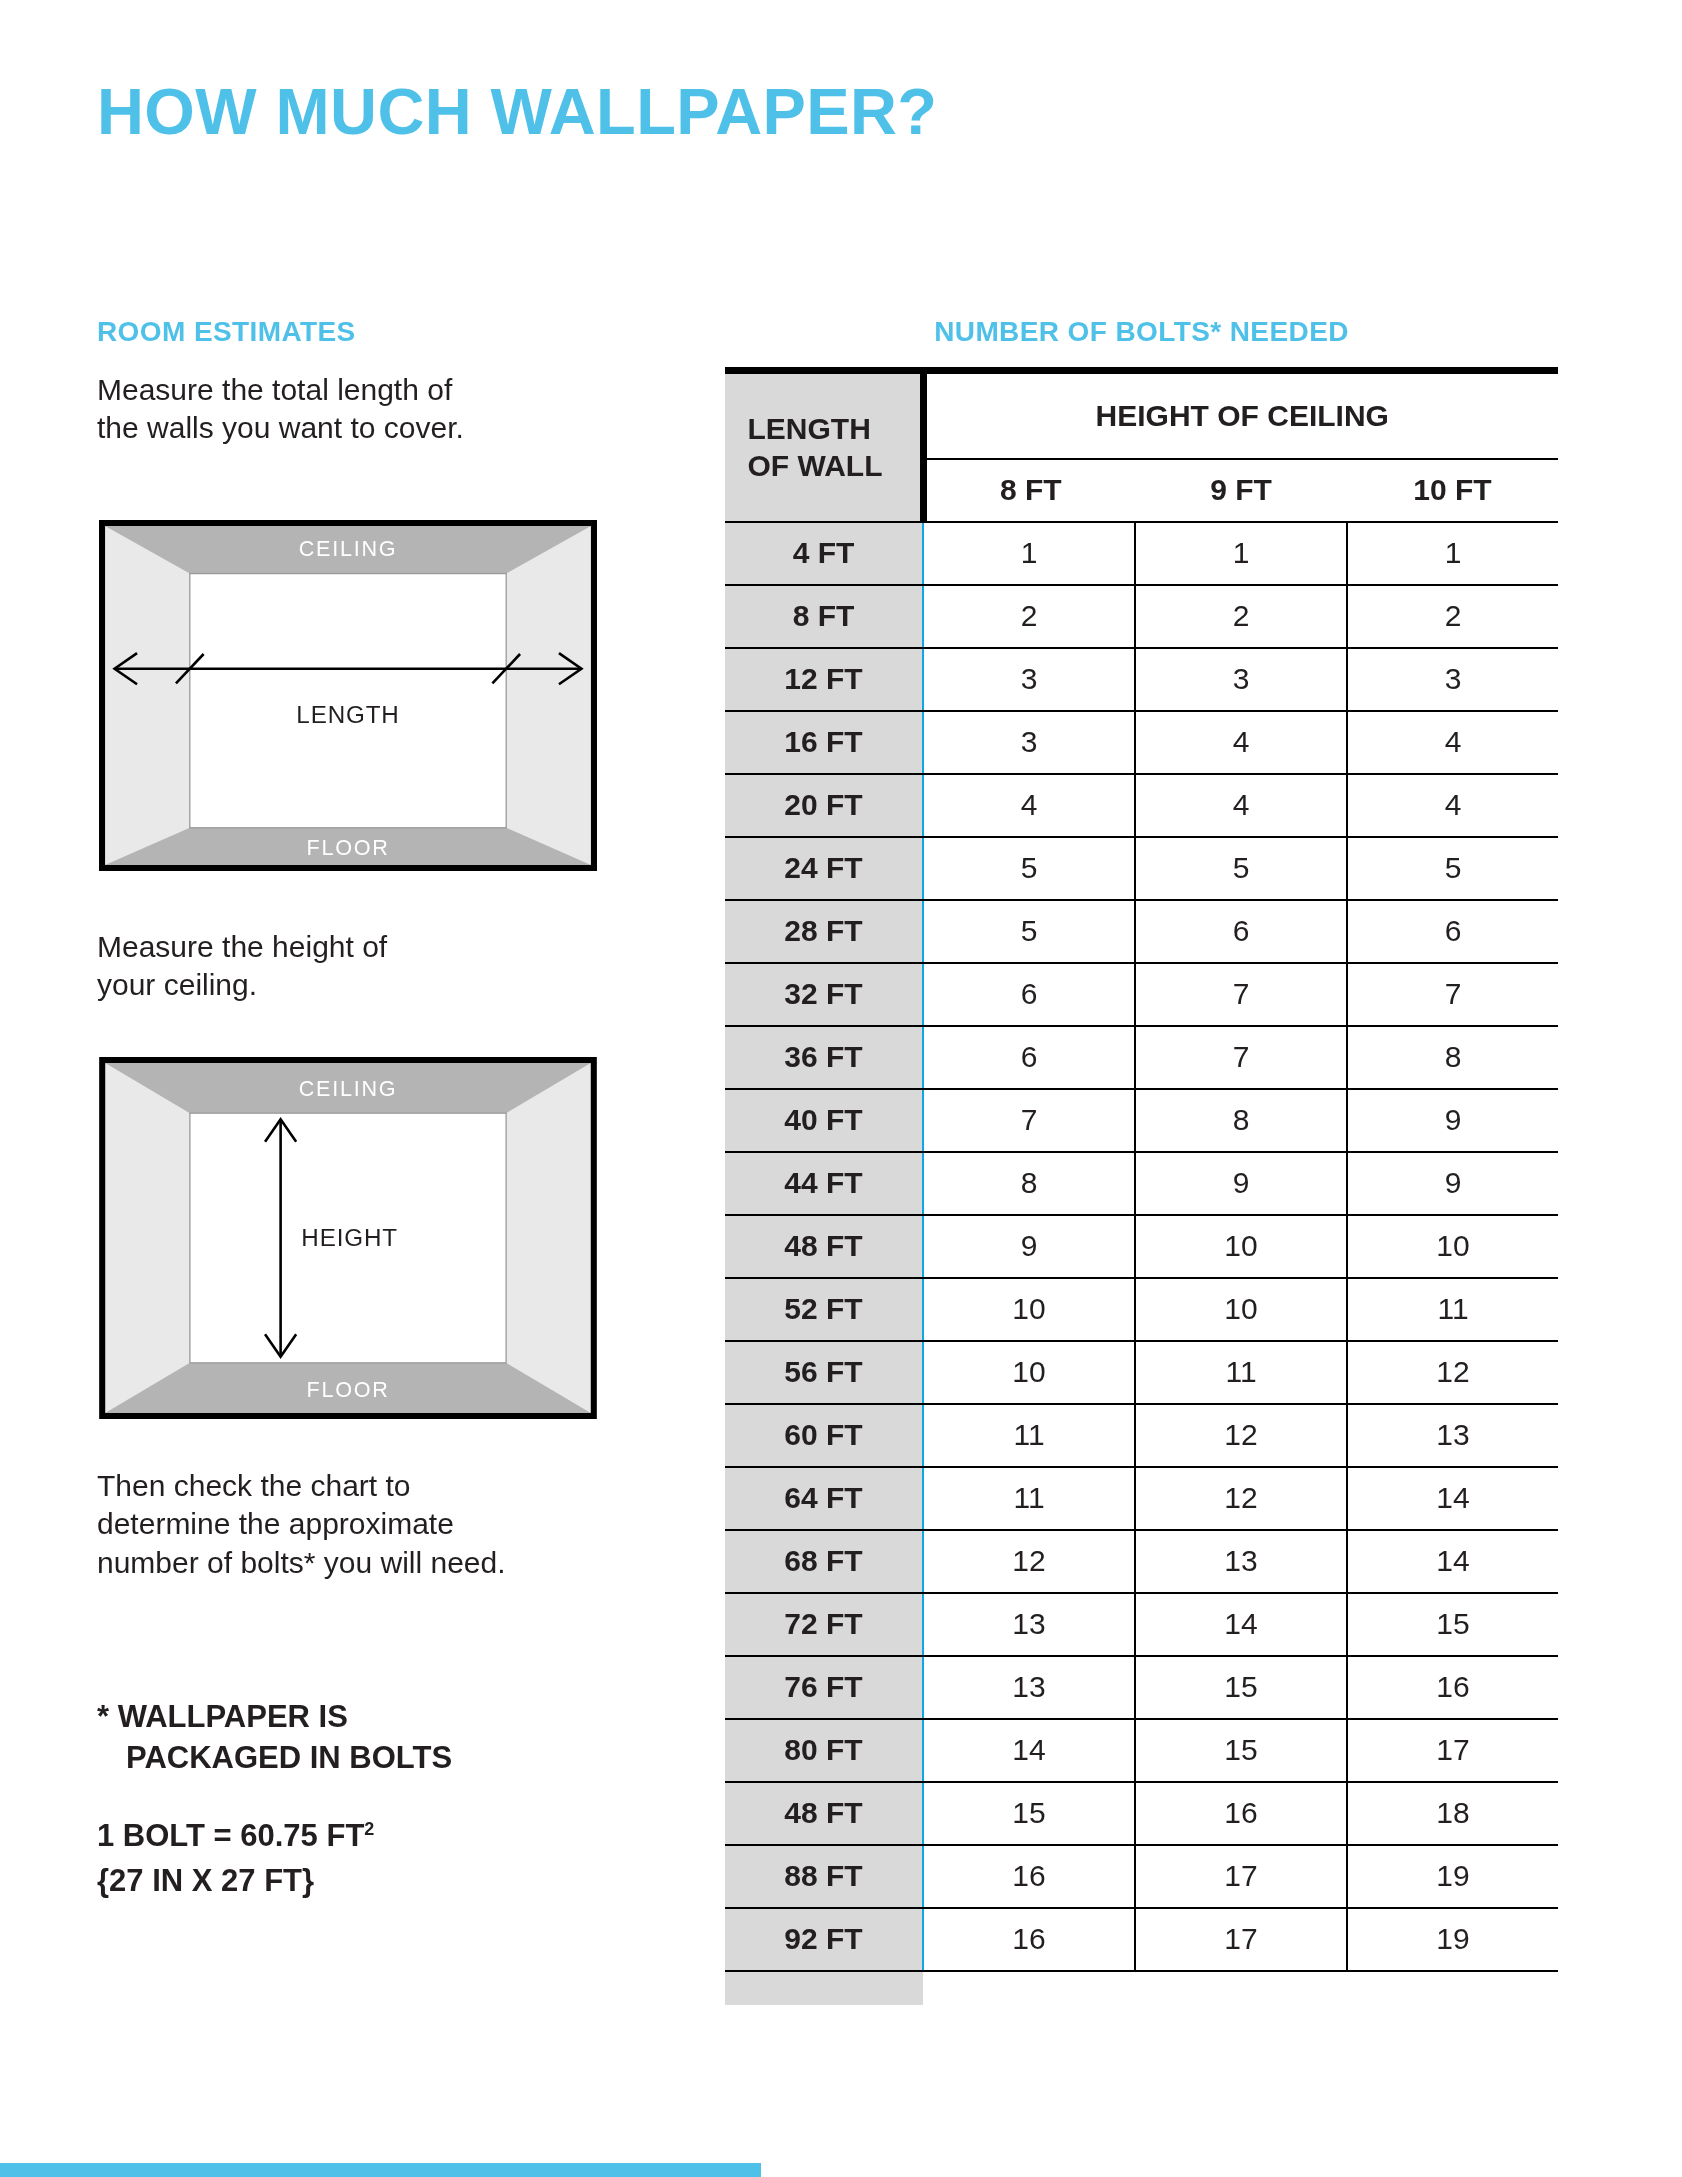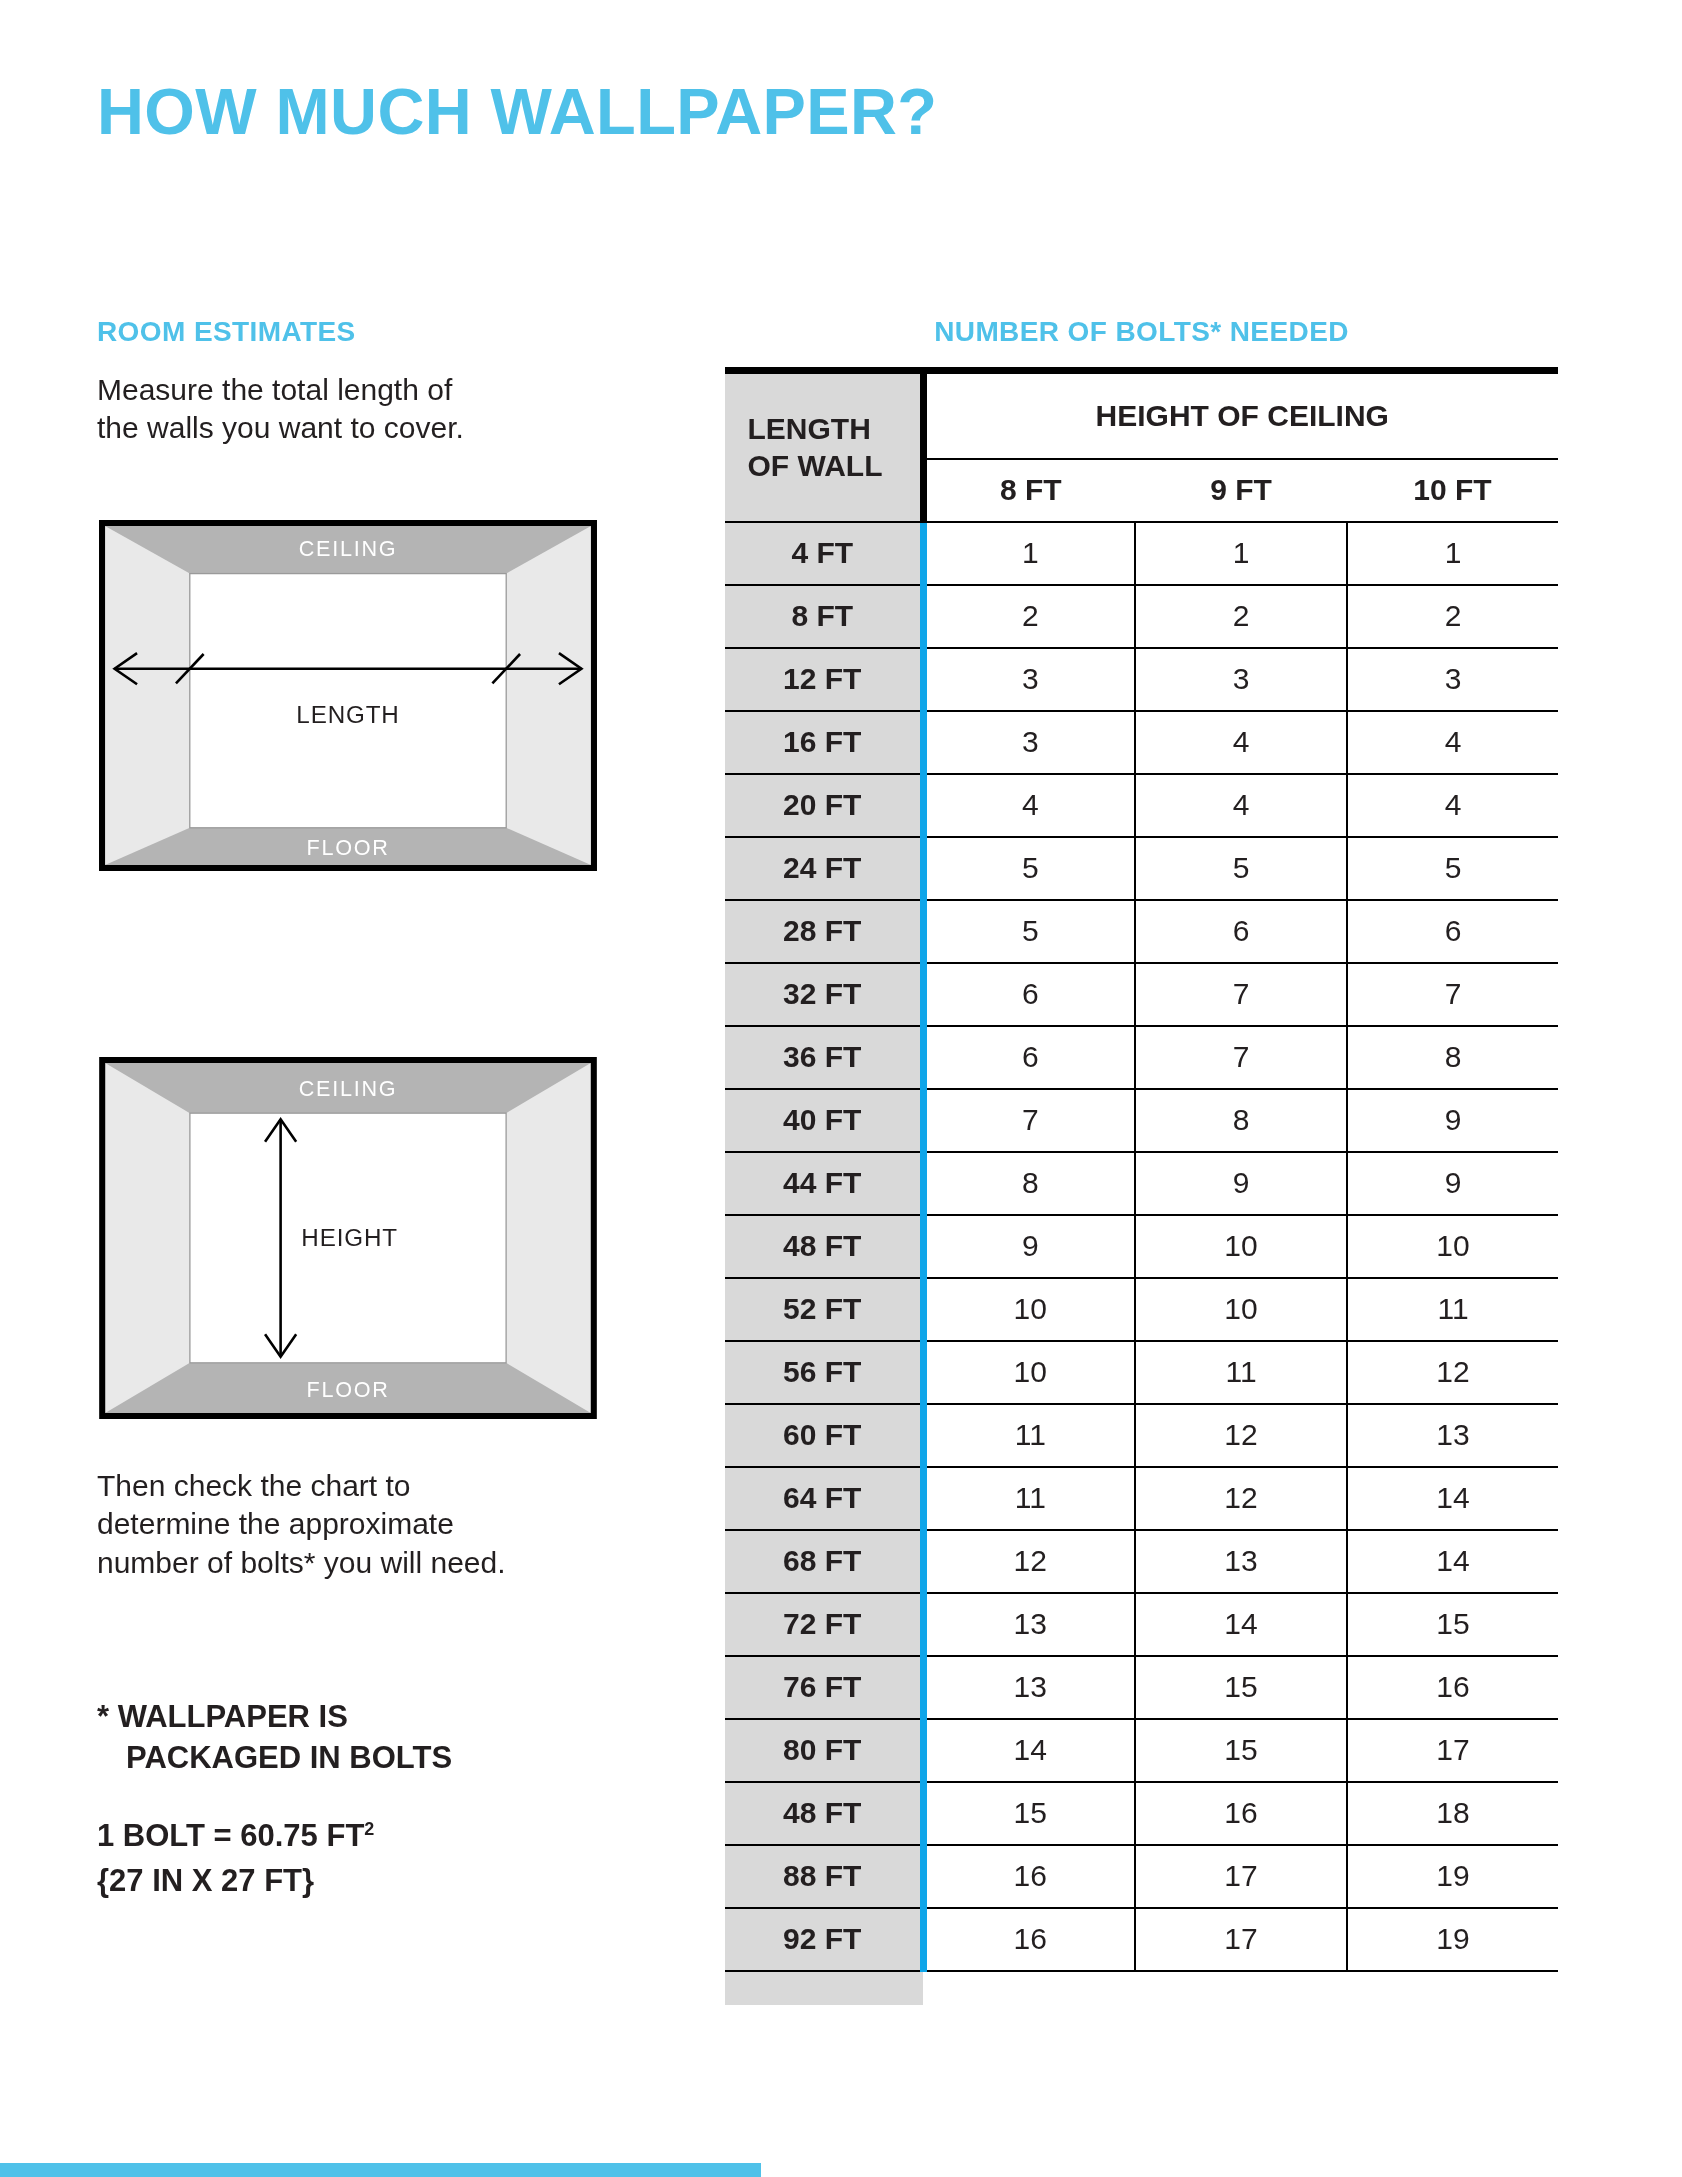--- a/index.html
+++ b/index.html
@@ -122,21 +122,21 @@
     font-size: 31px;
   }
   th.sub-header {
     border-bottom: 2.6px solid #000;
     height: 63px;
     text-align: center;
     vertical-align: middle;
   }
   tbody th.rowlabel {
     background: #d9d9d9;
-    border-right: 7px solid #0ea5e9;
+    border-right: 2px solid #0ea5e9;
     border-bottom: 2.6px solid #000;
     text-align: center;
     vertical-align: middle;
     height: 63px;
   }
   tbody td { border-bottom: 2.6px solid #000; vertical-align: middle; }
   tbody td + td { border-left: 2.6px solid #000; }
 
   .gray-tail { width: 198px; height: 33px; background: #d9d9d9; }
 
@@ -172,20 +172,22 @@
       <polyline class="diag-stroke" points="44,154 18,172 44,190"></polyline>
       <polyline class="diag-stroke" points="532,154 558,172 532,190"></polyline>
       <line class="diag-stroke" x1="89" y1="189" x2="121" y2="155"></line>
       <line class="diag-stroke" x1="455" y1="189" x2="487" y2="155"></line>
     </g>
     <text class="band-label" x="288" y="42" text-anchor="middle">CEILING</text>
     <text class="band-label" x="288" y="388" text-anchor="middle">FLOOR</text>
     <text class="dim-label" x="288" y="235" text-anchor="middle">LENGTH</text>
   </svg>
 
+  <p class="para" id="para2">Measure the height of
+your ceiling.</p>
 
   <svg class="diagram" id="diagram-height" width="498" height="362" viewBox="0 0 576 419">
     <rect x="3.5" y="3.5" width="569" height="412" fill="#E9E9E9" stroke="#000" stroke-width="7"></rect>
     <polygon points="7,7 569,7 471,65 105,65" fill="#B4B4B4"></polygon>
     <polygon points="7,412 569,412 471,354 105,354" fill="#B4B4B4"></polygon>
     <rect x="105" y="65" width="366" height="289" fill="#FFFFFF" stroke="#9A9A9A" stroke-width="1.5"></rect>
     <g>
       <line class="diag-stroke" x1="210" y1="72" x2="210" y2="347"></line>
       <polyline class="diag-stroke" points="192,98 210,72 228,98"></polyline>
       <polyline class="diag-stroke" points="192,321 210,347 228,321"></polyline>

